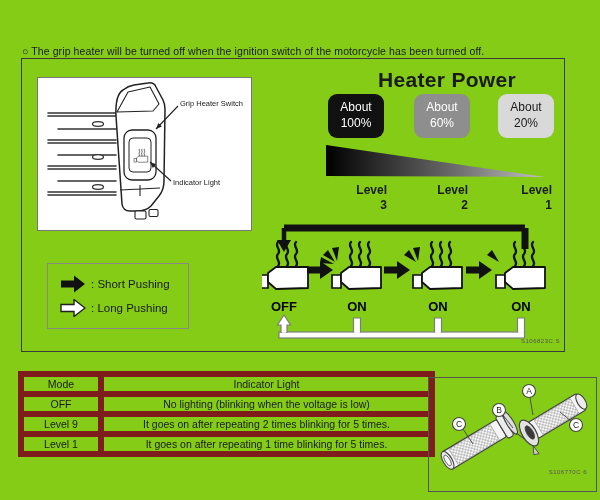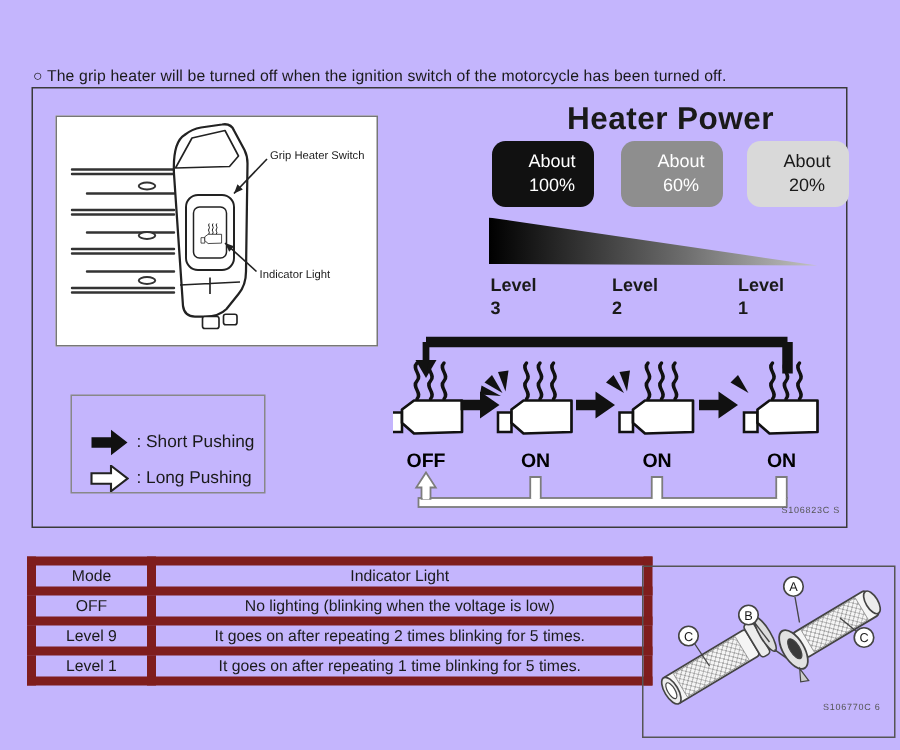--- a/index.html
+++ b/index.html
@@ -1,37 +1,37 @@
 <!DOCTYPE html>
 <html><head>
 <meta charset="utf-8">
 <style>
   html,body{margin:0;padding:0;background:#fff;}
-  .page{position:relative;width:600px;height:500px;background:#c4b5fd;overflow:hidden;
+  .page{position:relative;width:600px;height:500px;background:#84cc16;overflow:hidden;
         font-family:"Liberation Sans","DejaVu Sans",sans-serif;color:#1a1a1a;}
   .abs{position:absolute;}
   .top-note{left:22px;top:45px;width:560px;font-size:10.5px;letter-spacing:.1px;}
   .check-note{left:5px;top:356px;width:560px;font-size:10.5px;letter-spacing:.1px;}
   .main-box{left:21px;top:58px;width:544px;height:294px;border:1.5px solid #3a3a3a;box-sizing:border-box;}
   .illus-svg{position:absolute;left:15px;top:18px;border:1px solid #777;background:#fff;}
   .hp-title{position:absolute;left:318px;top:9px;width:214px;text-align:center;
             font-size:21px;font-weight:bold;letter-spacing:.3px;}
   .pw-box{position:absolute;top:35px;width:56px;height:44px;border-radius:9px;
           display:flex;flex-direction:column;align-items:center;justify-content:center;
-          font-size:12px;line-height:1.3;padding-left:12px;}
+          font-size:12px;line-height:1.3;}
   .pw-100{left:306px;background:#111111;color:#ffffff;}
   .pw-60{left:392px;background:#8e8e8e;color:#ffffff;}
   .pw-20{left:476px;background:#d9d9d9;color:#1a1a1a;}
   .wedge-svg{position:absolute;left:304px;top:86px;}
-  .level-label{position:absolute;top:124px;width:60px;text-align:left;
+  .level-label{position:absolute;top:124px;width:60px;text-align:right;
                font-size:12px;font-weight:bold;line-height:1.25;}
   .lv3{left:305px;}  .lv2{left:386px;}  .lv1{left:470px;}
   .flow-svg{position:absolute;left:240px;top:162px;}
-  .legend-box{position:absolute;left:25px;top:204px;width:130px;height:66px;border:1px solid #888;
-              display:flex;flex-direction:column;justify-content:flex-end;gap:6px;padding-left:12px;box-sizing:border-box;}
+  .legend-box{position:absolute;left:25px;top:204px;width:142px;height:66px;border:1px solid #888;
+              display:flex;flex-direction:column;justify-content:center;gap:6px;padding-left:12px;box-sizing:border-box;}
   .legend-row{display:flex;align-items:center;gap:5px;font-size:11.5px;}
   .fig-code{position:absolute;font-size:6px;color:#555;letter-spacing:.5px;}
   .code-main{left:458px;top:279px;width:80px;text-align:right;}
   .data-table{position:absolute;left:18px;top:371px;border-collapse:collapse;font-size:10.5px;}
   .data-table td{border:6px solid #7f1d1d;height:14px;padding:0 5px;white-space:nowrap;margin-left:30px;}
   .data-table td.c{width:64px;text-align:center;}
   .data-table td.l{width:315px;text-align:center;}
   .data-table tr.hdr td{text-align:center;}
   .grips-box{left:428px;top:377px;width:169px;height:115px;border:1.5px solid #555;box-sizing:border-box;}
   .code-grips{left:0;top:91px;width:158px;text-align:right;}

